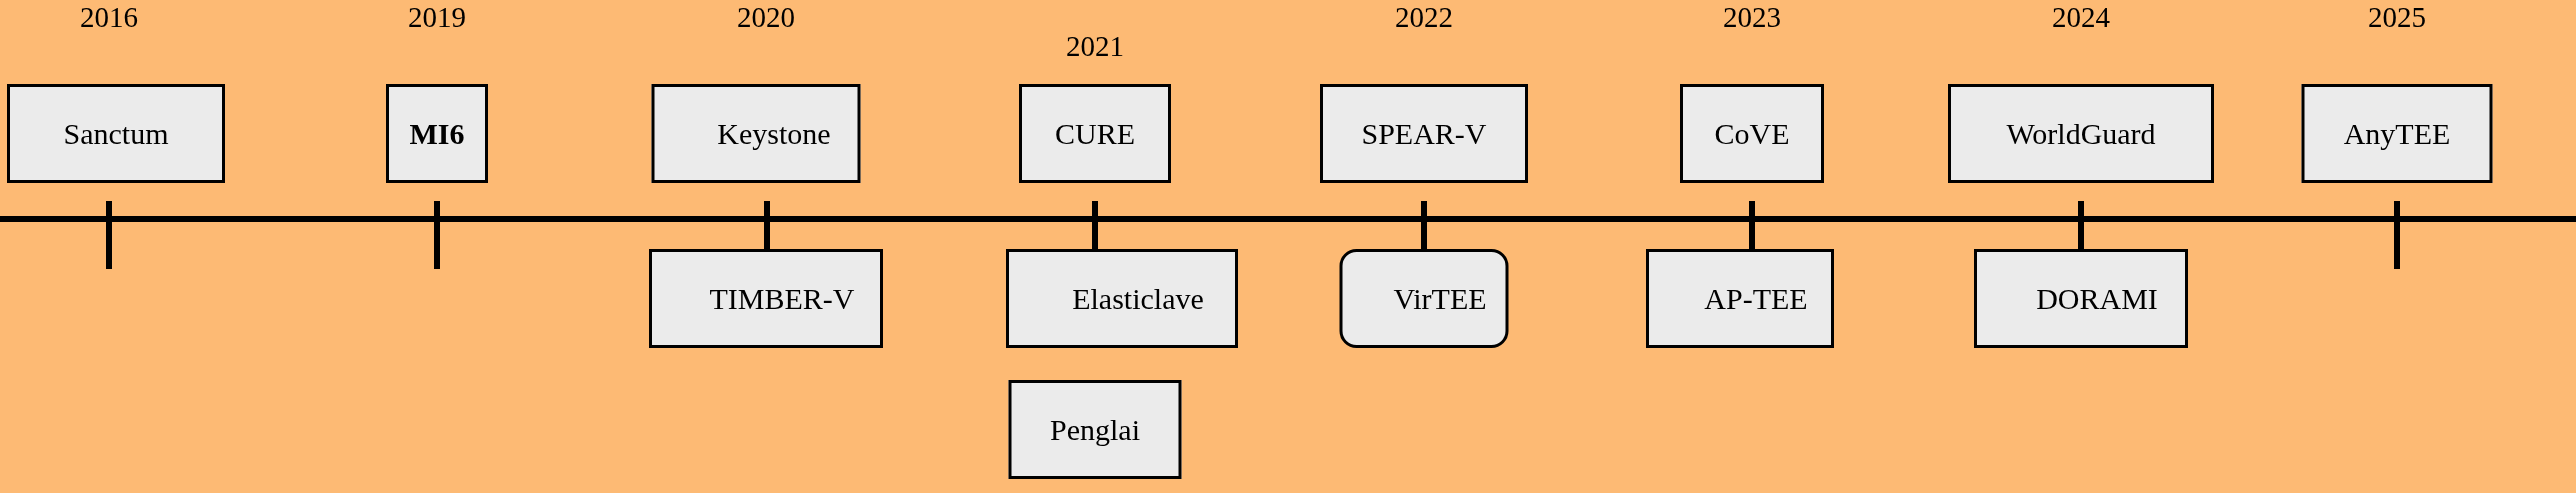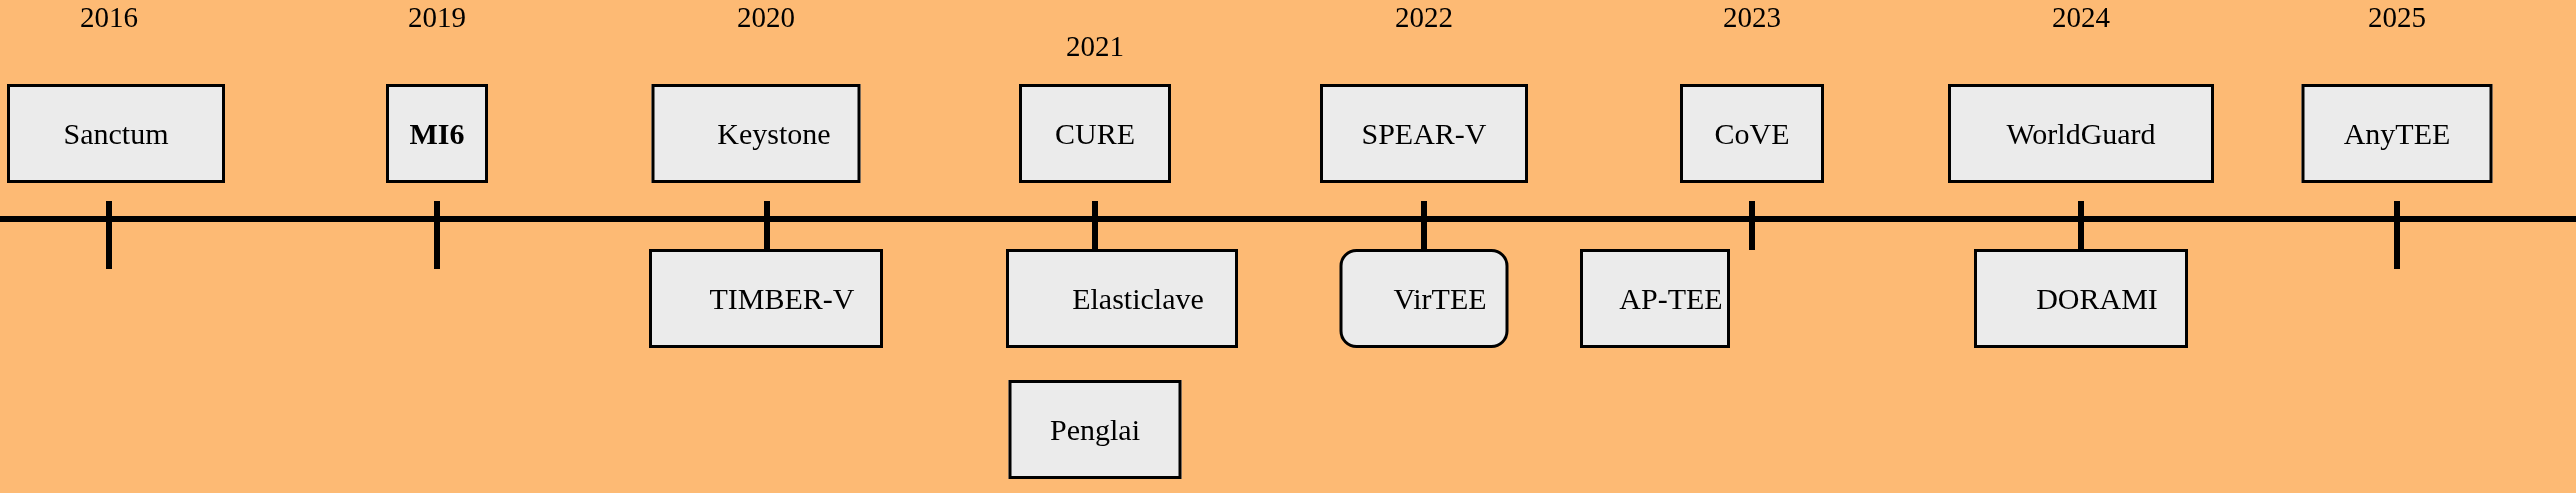--- a/index.html
+++ b/index.html
@@ -115,21 +115,21 @@
       </div>
       <div class="node-box row-1" style="left: 1424px; width: 208px;">
         <span class="node-label">SPEAR-V</span>
       </div>
       <div class="node-box row-2" style="left: 1424px; width: 169px; border-radius: 17px;">
         <span class="node-label">VirTEE</span>
       </div>
       <div class="node-box row-1" style="left: 1752px; width: 144px;">
         <span class="node-label">CoVE</span>
       </div>
-      <div class="node-box row-2" style="left: 1655px; width: 150px;">
+      <div class="node-box row-2" style="left: 1740px; width: 188px;">
         <span class="node-label">AP-TEE</span>
       </div>
       <div class="node-box row-1" style="left: 2081px; width: 266px;">
         <span class="node-label">WorldGuard</span>
       </div>
       <div class="node-box row-2" style="left: 2081px; width: 214px;">
         <span class="node-label">DORAMI</span>
       </div>
       <div class="node-box row-1" style="left: 2397px; width: 191px;">
         <span class="node-label">AnyTEE</span>

